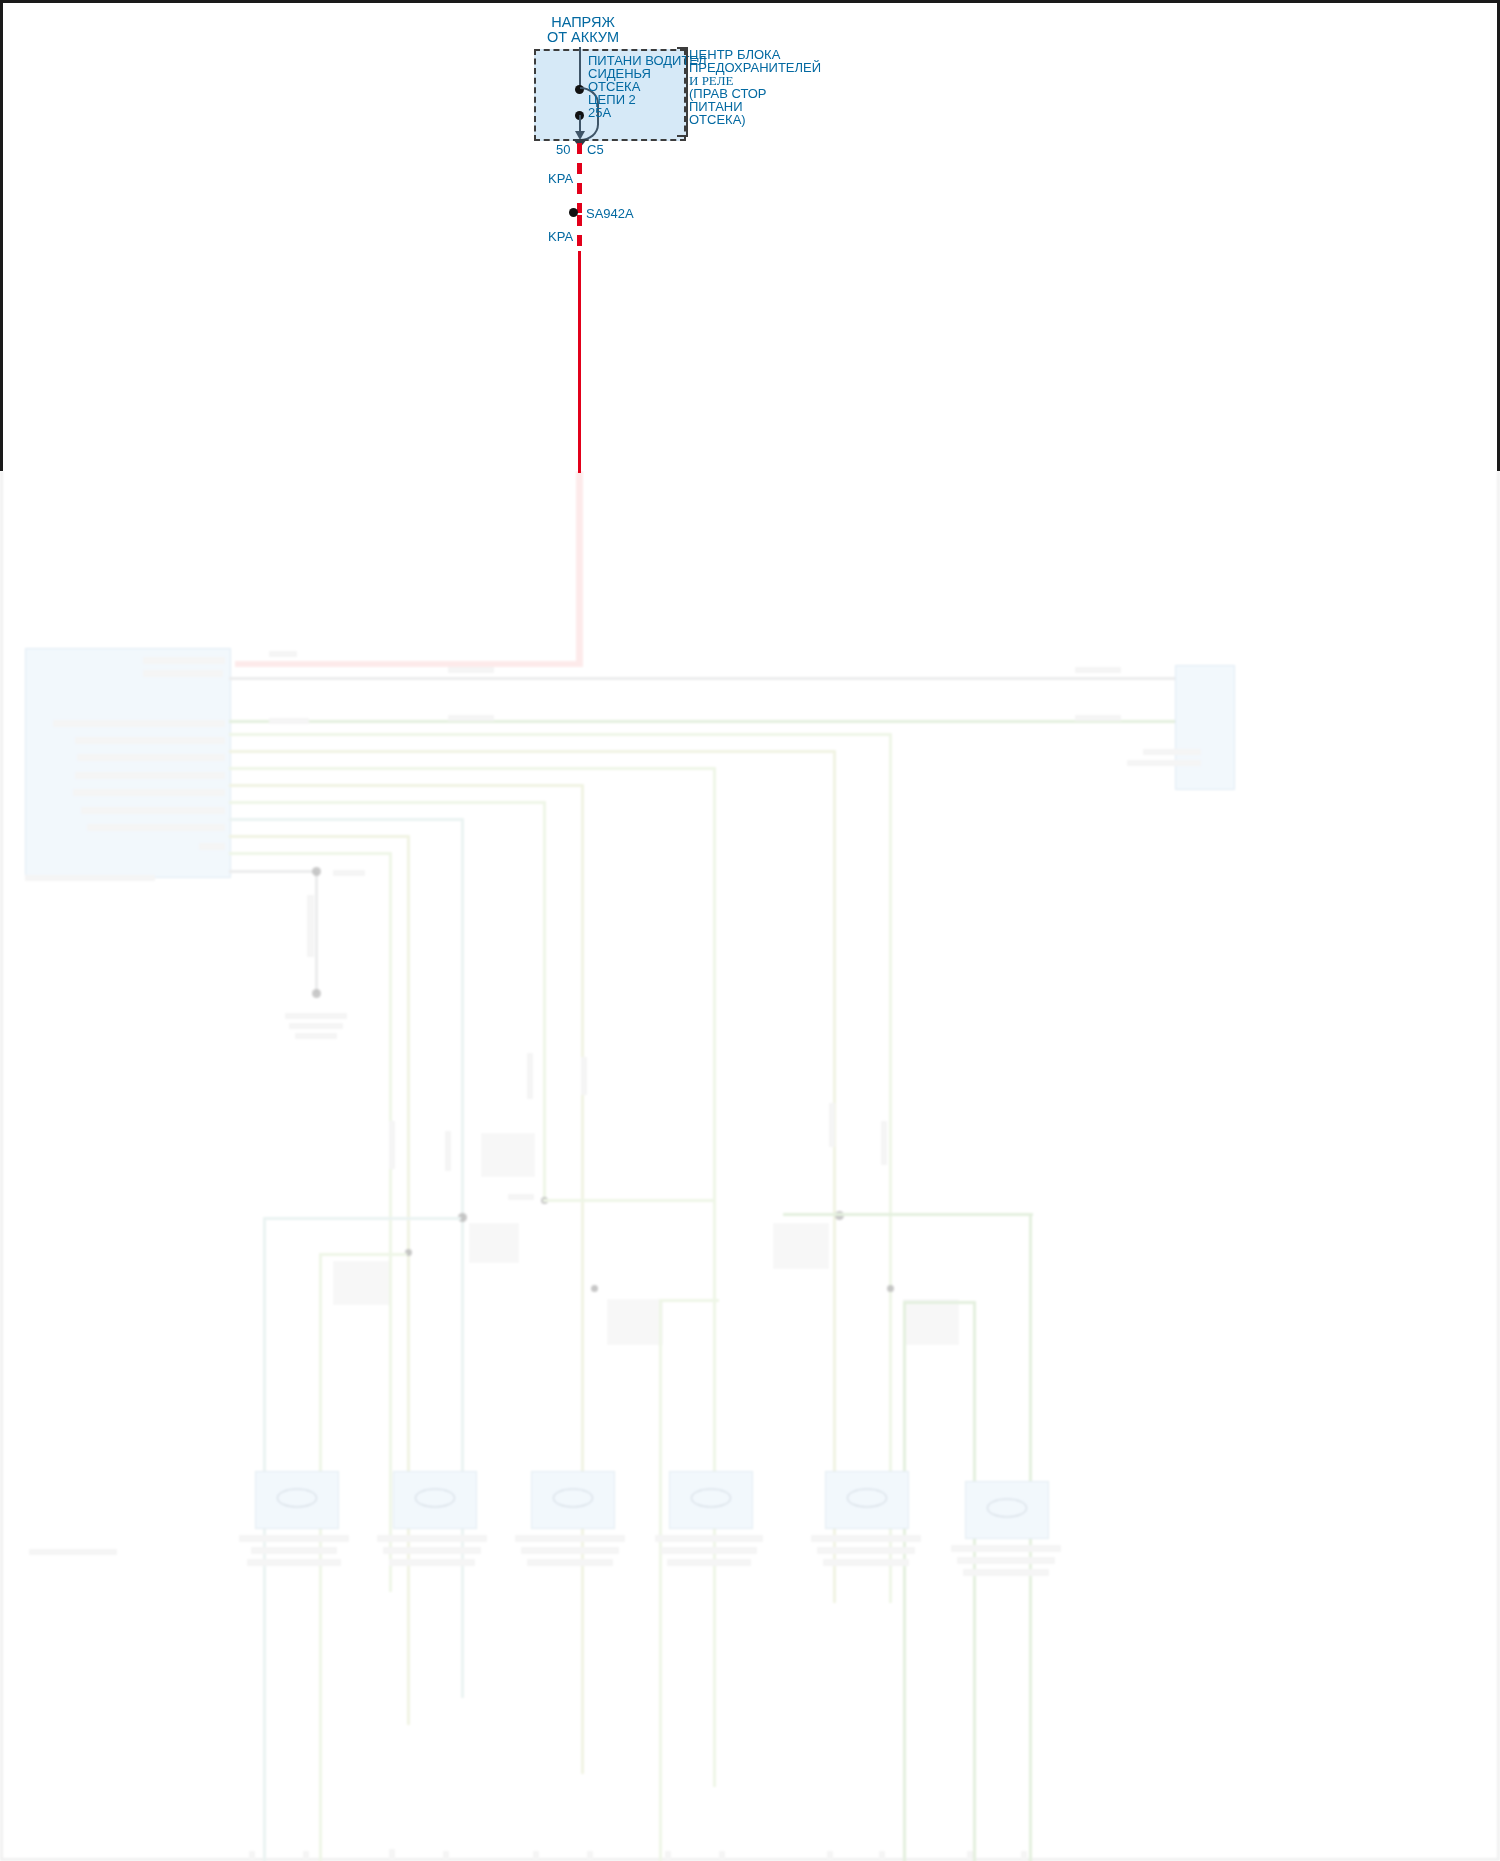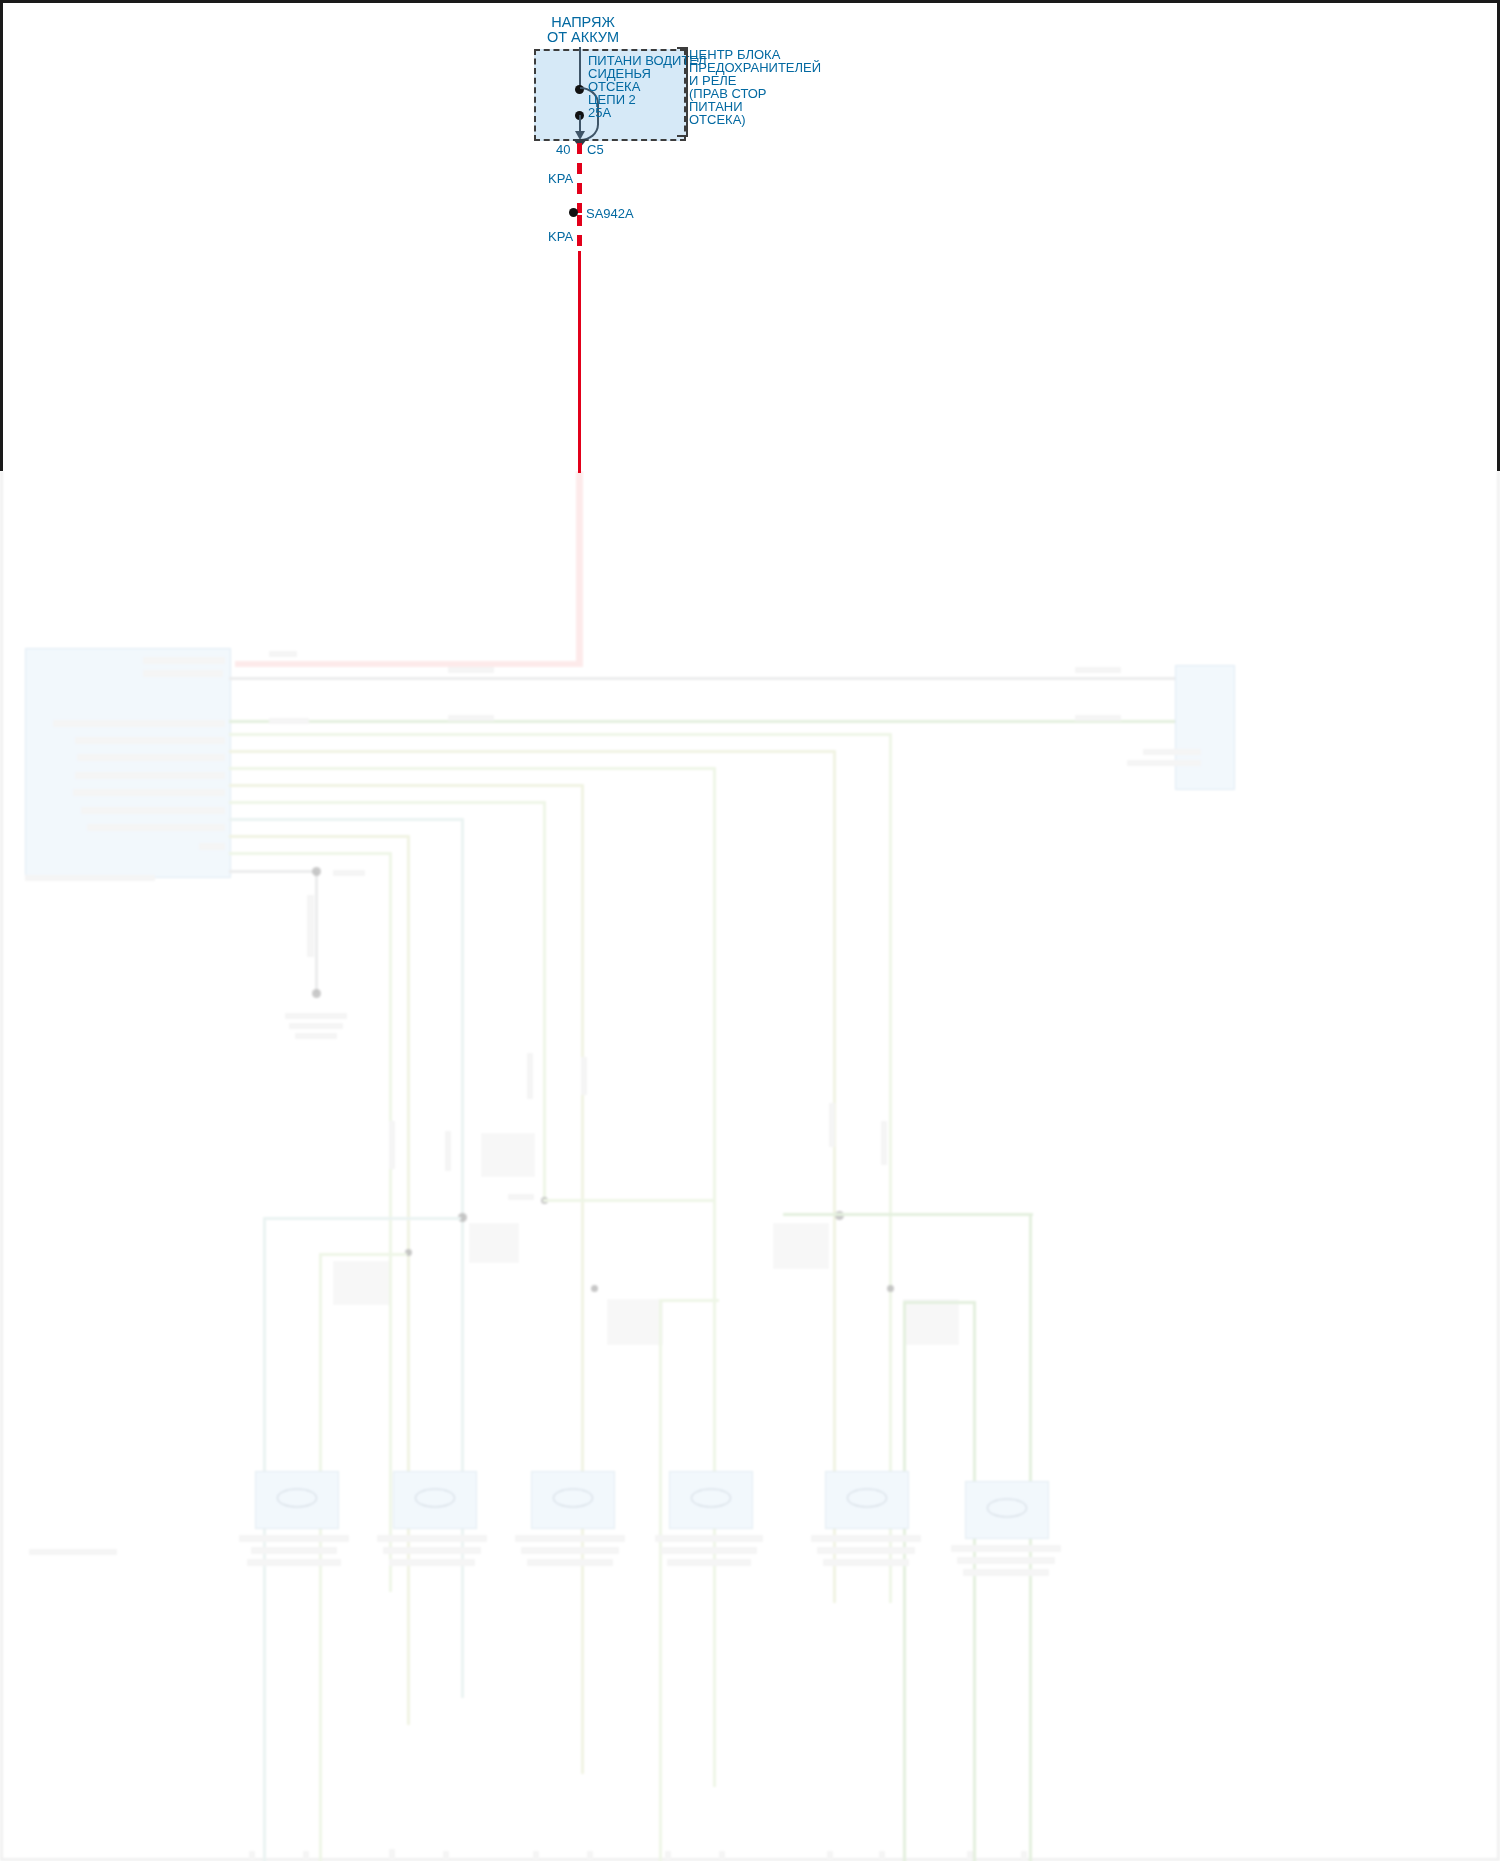--- a/index.html
+++ b/index.html
@@ -227,27 +227,27 @@
 
   <div class="lbl" style="left:585px;top:50px;">ПИТАНИ ВОДИТЕЛ</div>
   <div class="lbl" style="left:585px;top:63px;">СИДЕНЬЯ</div>
   <div class="lbl" style="left:585px;top:76px;">ОТСЕКА</div>
   <div class="lbl" style="left:585px;top:89px;">ЦЕПИ 2</div>
   <div class="lbl" style="left:585px;top:102px;">25A</div>
 
   <div class="brkt" style="left:674px;top:44px;height:86px;"></div>
   <div class="lbl" style="left:686px;top:44px;">ЦЕНТР БЛОКА</div>
   <div class="lbl" style="left:686px;top:57px;">ПРЕДОХРАНИТЕЛЕЙ</div>
-  <div class="lbl" style="left:686px;top:70px;">И РЕЛЕ</div>
+  <div class="lbl" style="left:686px;top:70px;font-family:Liberation Serif, serif;">И РЕЛЕ</div>
   <div class="lbl" style="left:686px;top:83px;">(ПРАВ СТОР</div>
   <div class="lbl" style="left:686px;top:96px;">ПИТАНИ</div>
   <div class="lbl" style="left:686px;top:109px;">ОТСЕКА)</div>
 
   <div class="conn-v" style="left:570px;top:136px;"></div>
-  <div class="lbl" style="left:553px;top:139px;">40</div>
+  <div class="lbl" style="left:553px;top:139px;">50</div>
   <div class="lbl" style="left:584px;top:139px;">C5</div>
 
   <div class="reddash" style="left:574px;top:140px;height:70px;"></div>
   <div class="lbl" style="left:545px;top:168px;">KPA</div>
 
   <div class="dot" style="left:566px;top:205px;"></div>
   <div class="lbl" style="left:583px;top:203px;">SA942A</div>
 
   <div class="lbl" style="left:545px;top:226px;">KPA</div>
   <div class="reddash" style="left:574px;top:212px;height:38px;"></div>

